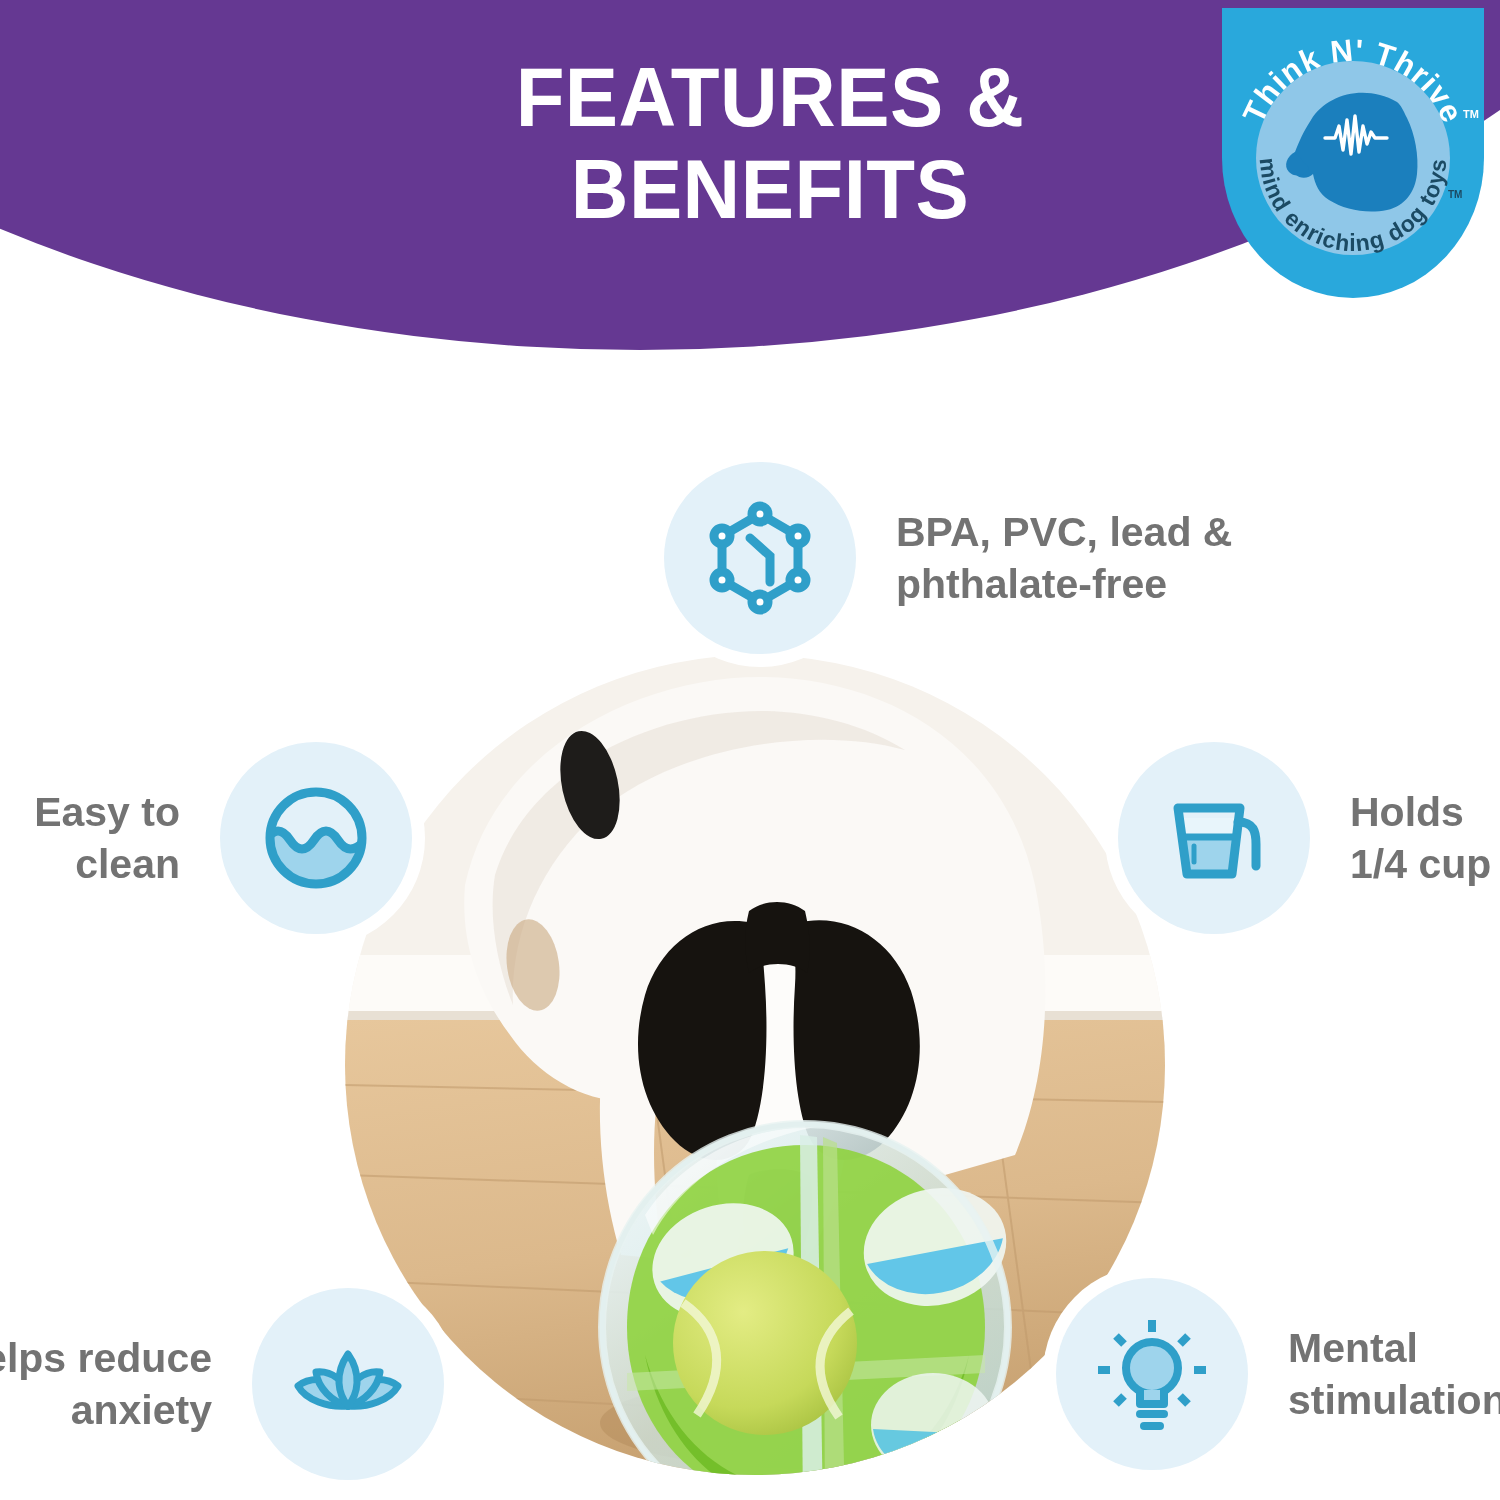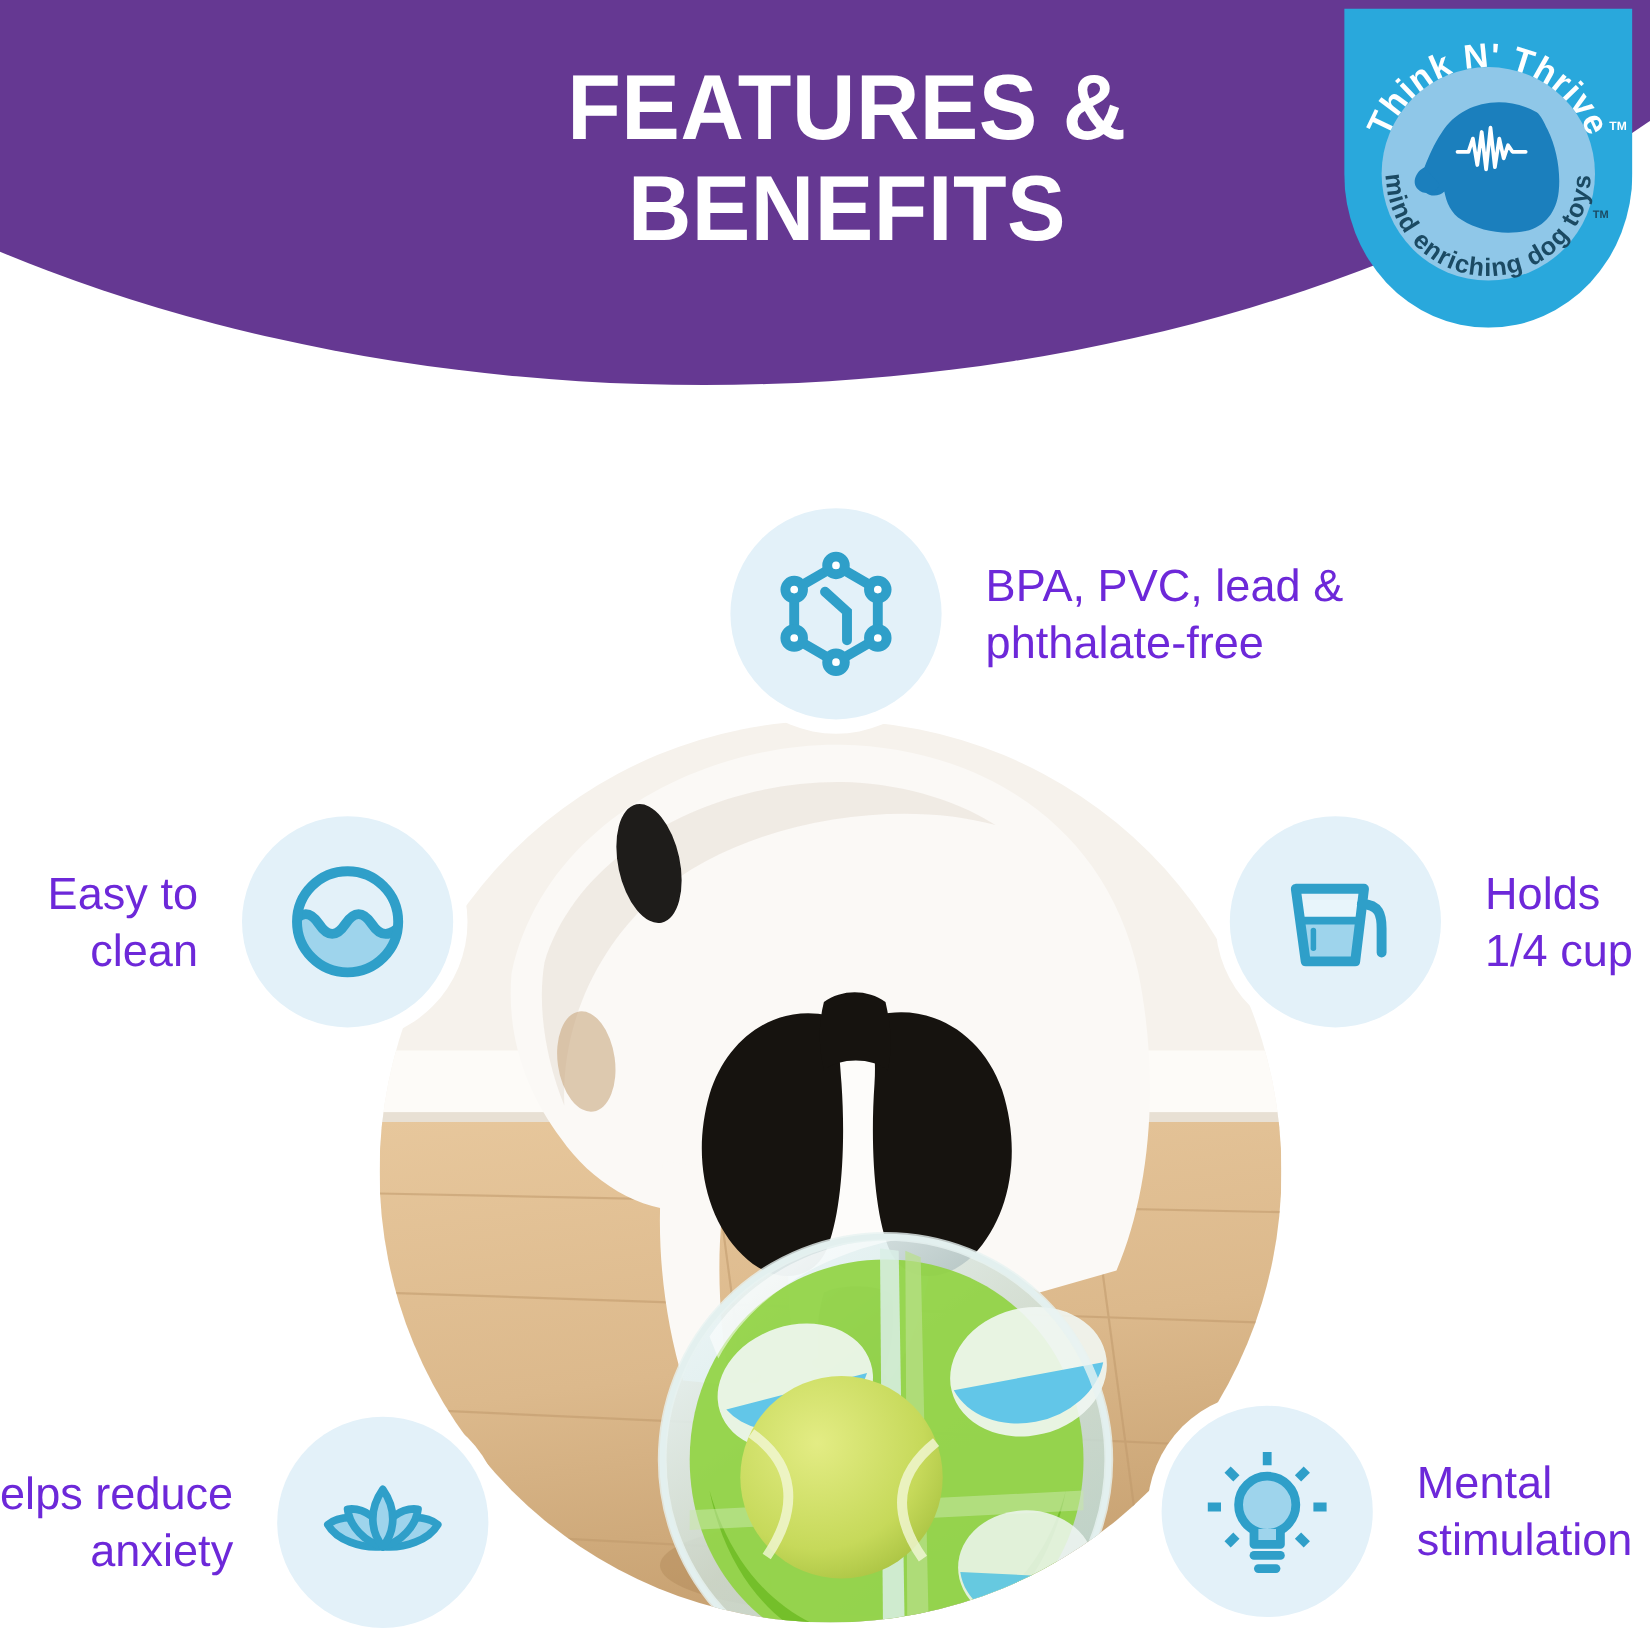--- a/index.html
+++ b/index.html
@@ -98,24 +98,24 @@
     border-radius: 50%;
     background: #e3f1f9;
     box-shadow: 0 0 0 13px #ffffff;
     flex: 0 0 auto;
     display: flex;
     align-items: center;
     justify-content: center;
   }
   .feature-icon svg { display: block; width: 120px; height: 120px; }
   .feature-label {
-    color: #6d28d9;
+    color: #737373;
     font-size: 41px;
     line-height: 1.28;
-    font-weight: 400;
+    font-weight: 700;
     white-space: pre-line;
   }
   .feature-label.left  { text-align: right; padding-right: 40px; }
   .feature-label.right { text-align: left;  padding-left: 40px; }
 
   
   #f-bpa      { left: 664px;  top: 462px; }
   #f-clean    { left: -80px;  top: 742px; }
   #f-holds    { left: 1118px; top: 742px; }
   #f-anxiety  { left: -118px; top: 1288px; }

